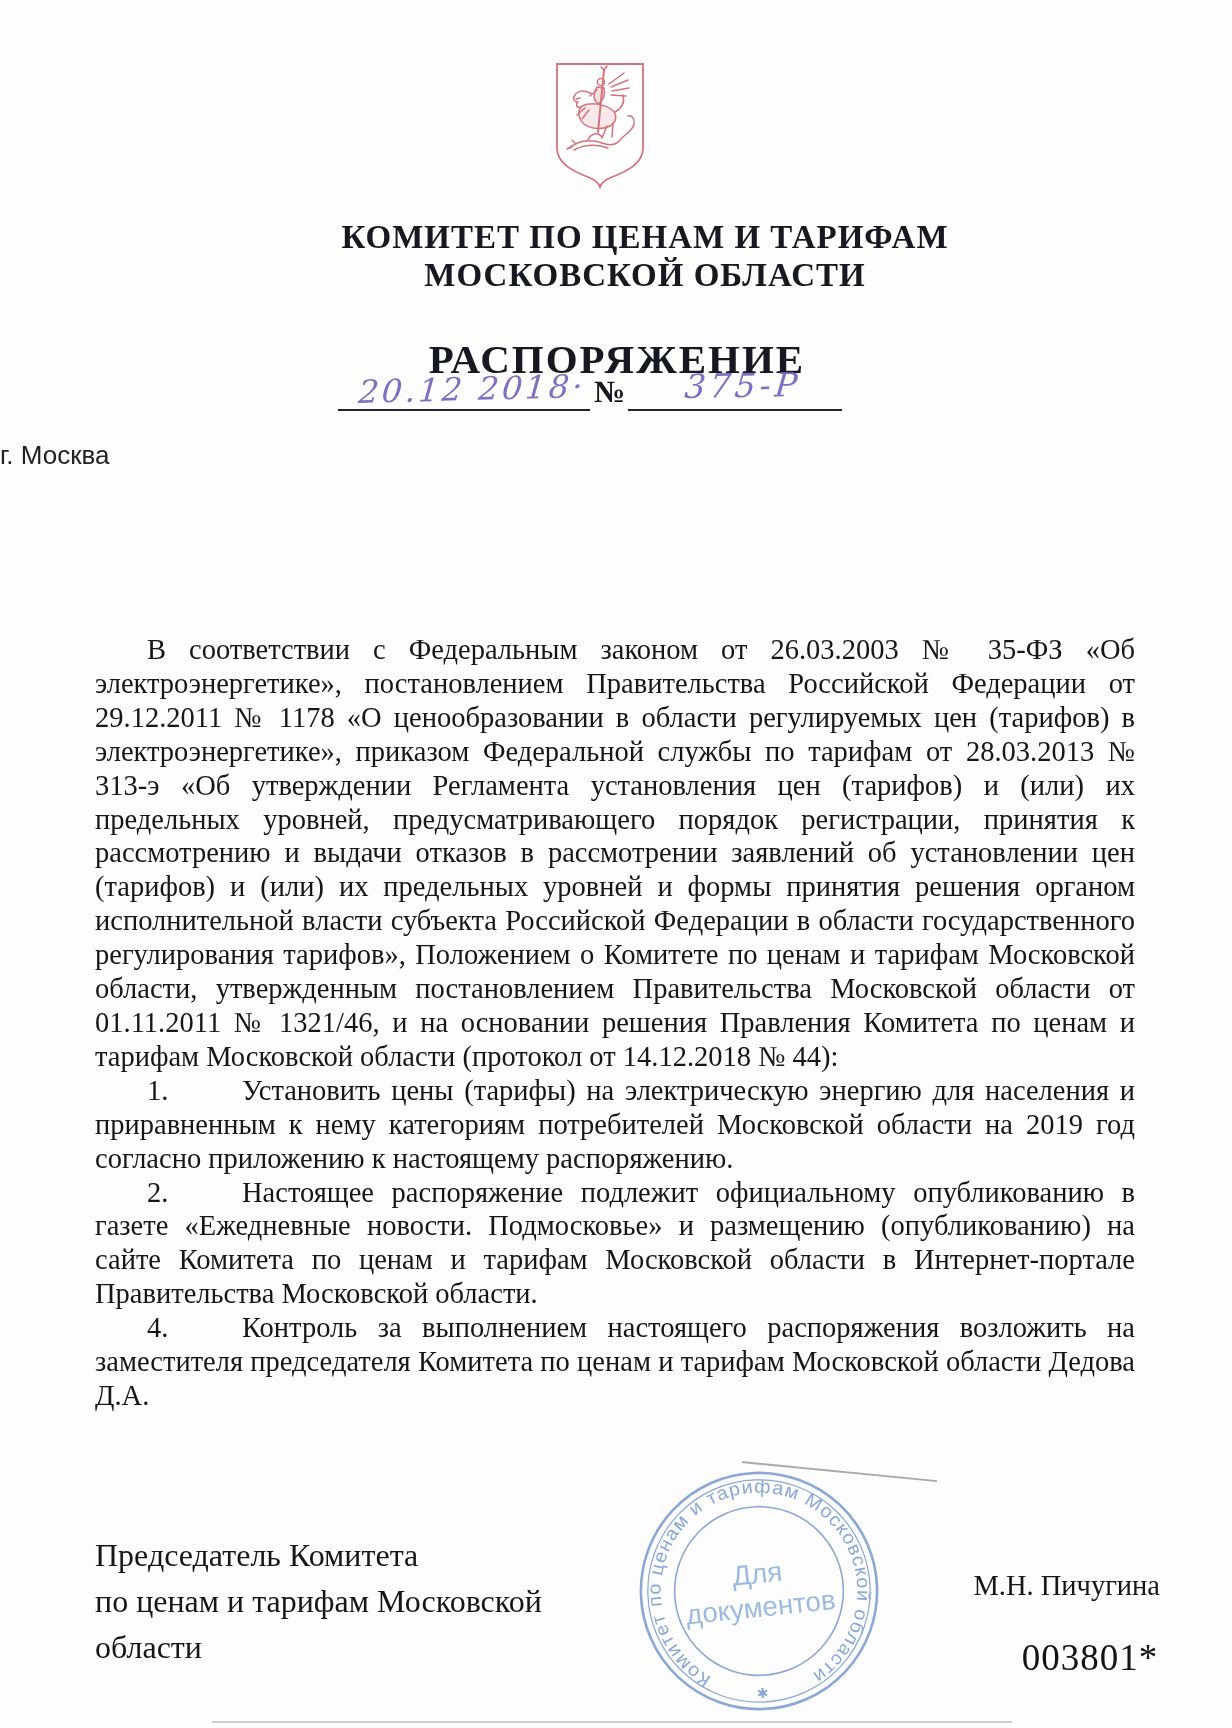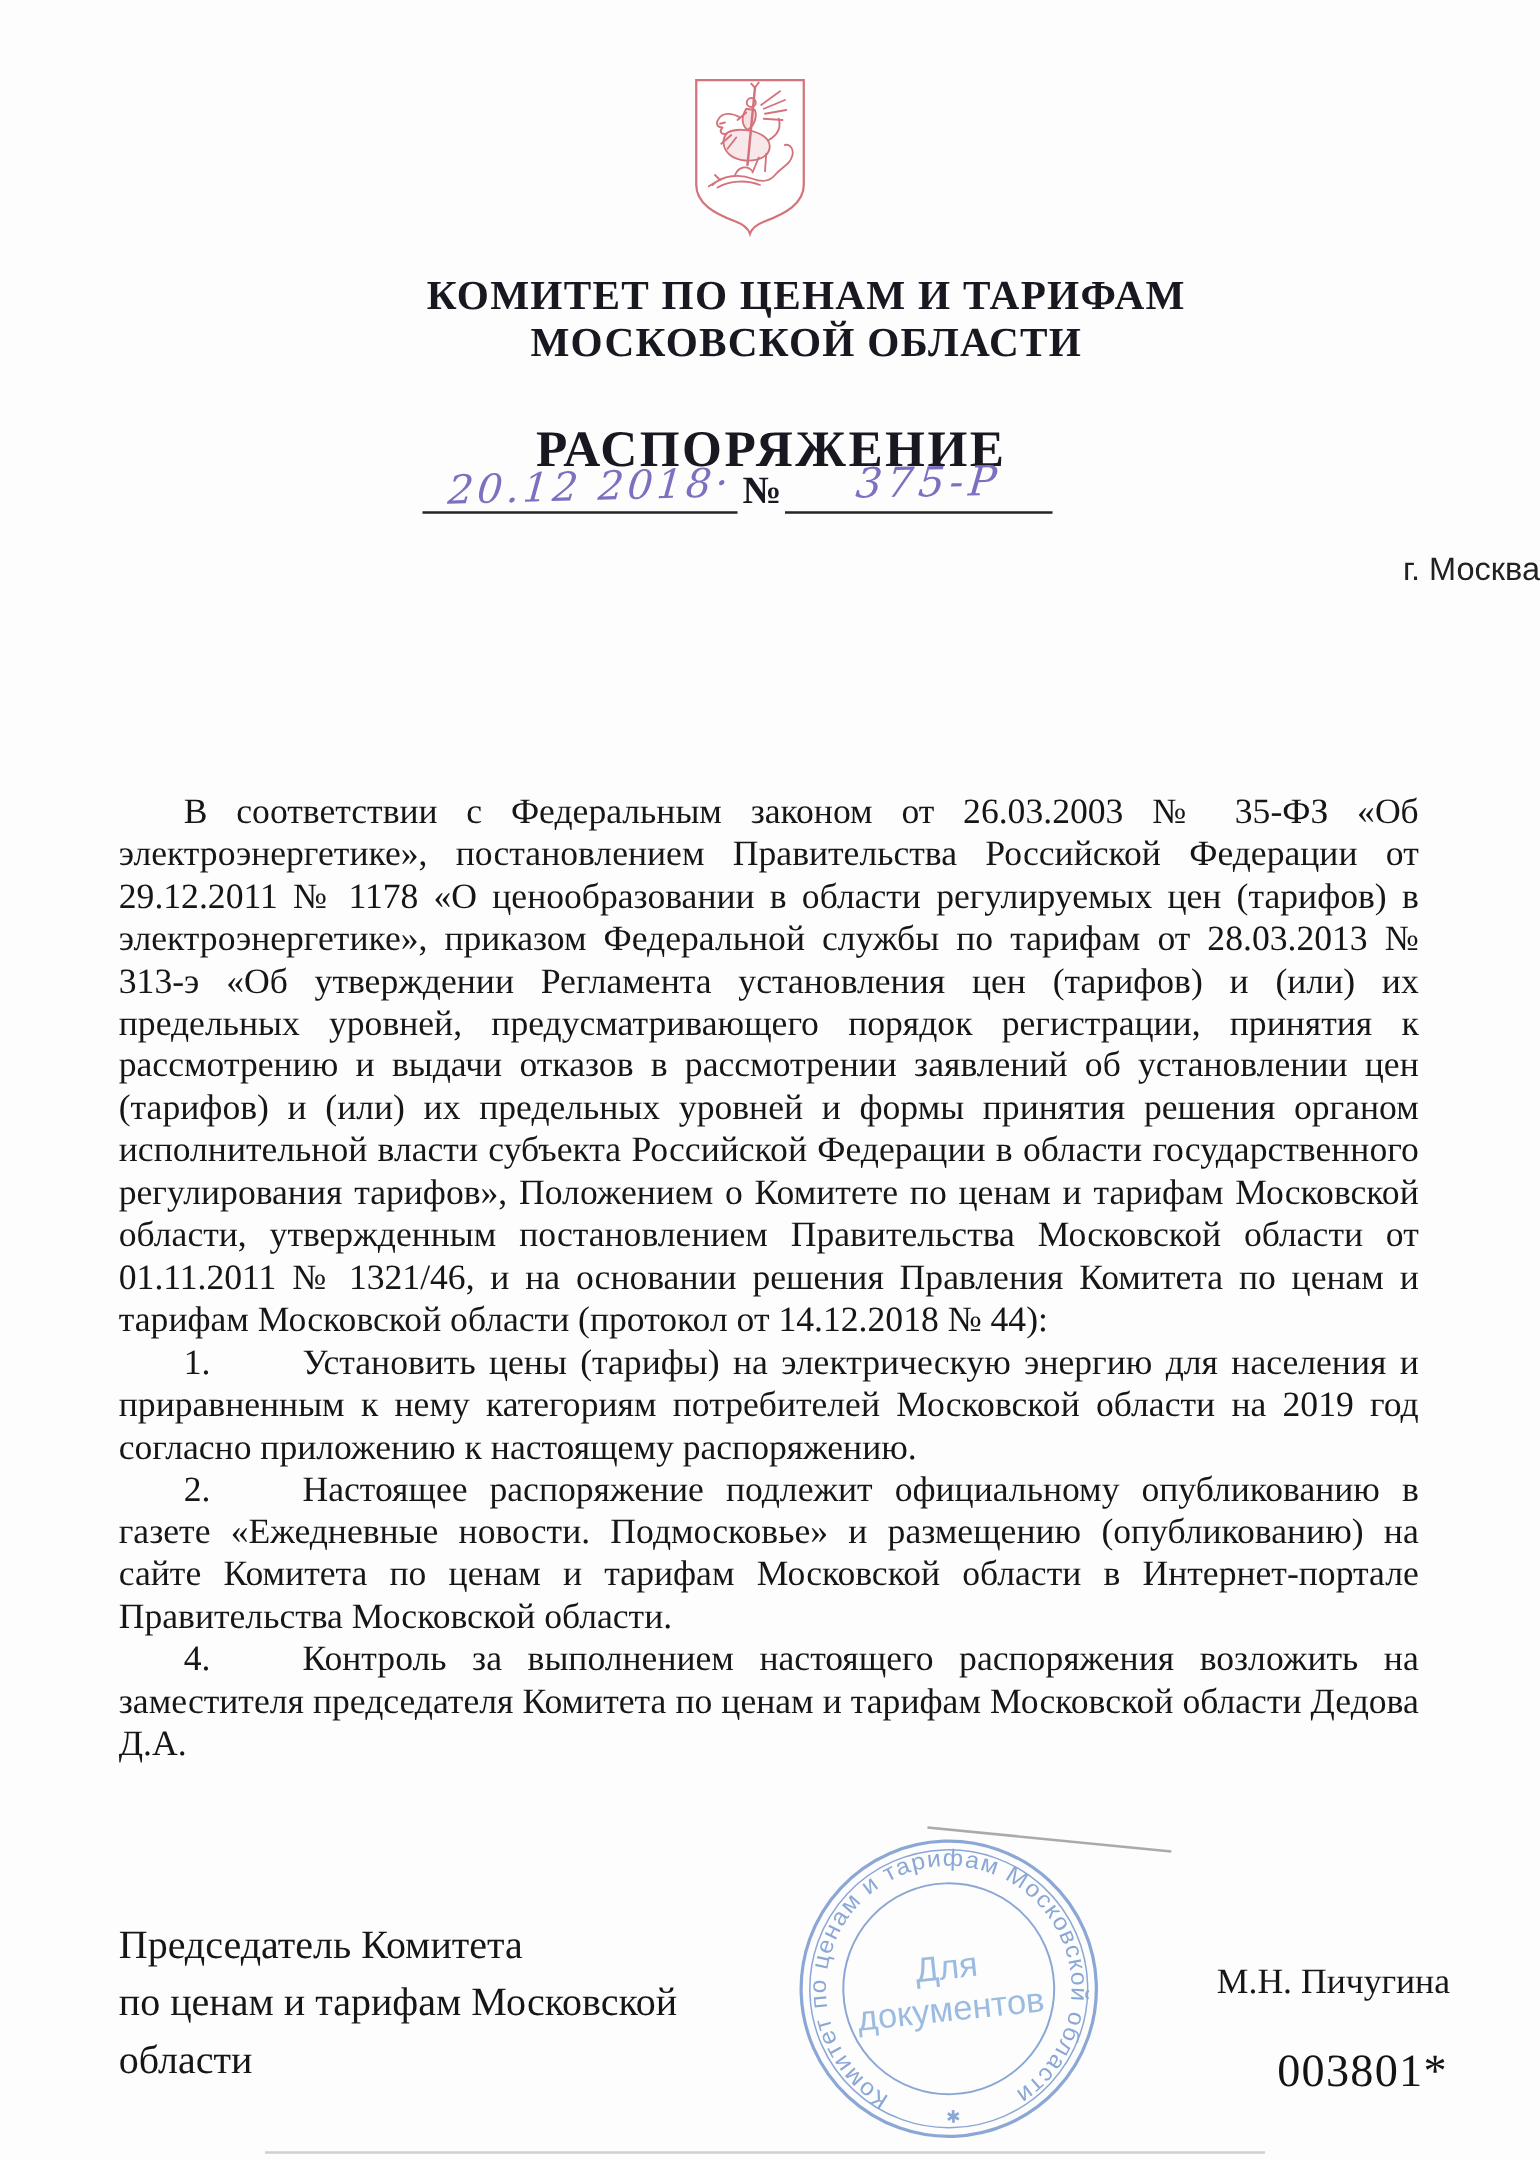--- a/index.html
+++ b/index.html
@@ -39,21 +39,21 @@
   }
   .num-sign{
     position:absolute;left:594px;top:374px;
     font-weight:bold;font-size:31px;color:#181820;
   }
   .rule{position:absolute;height:2px;background:#24242a;}
   .rule-date{left:338px;top:409px;width:252px;}
   .rule-number{left:628px;top:409px;width:214px;}
   
   .city{
-    position:absolute;left:0;top:440px;width:1232px;text-align:right;
+    position:absolute;left:0;top:440px;width:1232px;text-align:left;
     font-family:"Liberation Sans", sans-serif;font-size:26px;color:#222;
   }
   .subject{
     position:absolute;left:96px;top:476px;width:1040px;text-align:center;
     font-size:28.5px;line-height:36.5px;color:#161616;
   }
   
   .body-text{
     position:absolute;left:95px;top:633px;width:1040px;
     font-size:28.5px;line-height:33.9px;text-align:justify;color:#161616;

